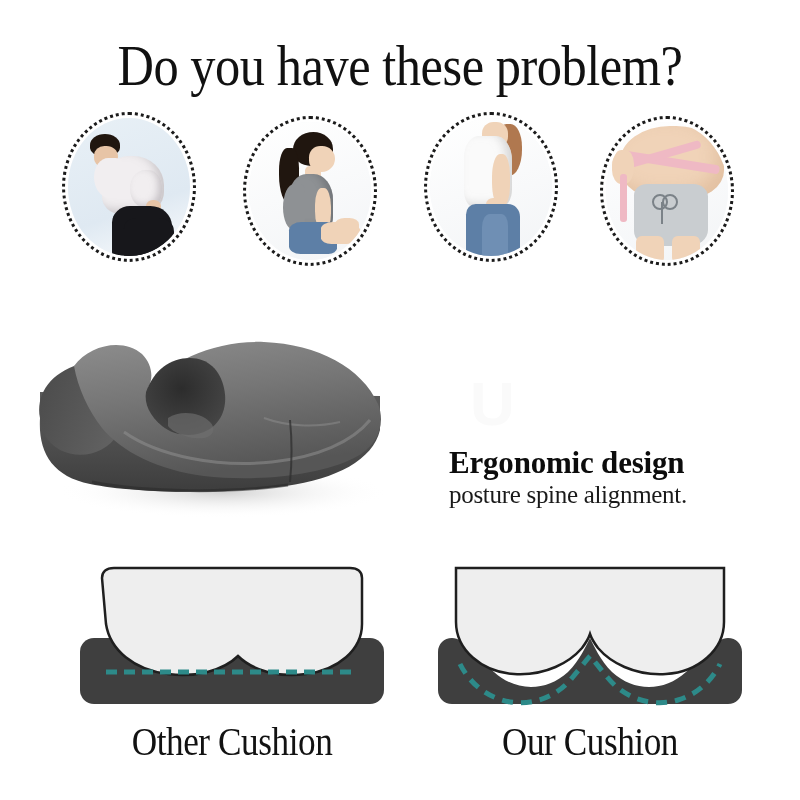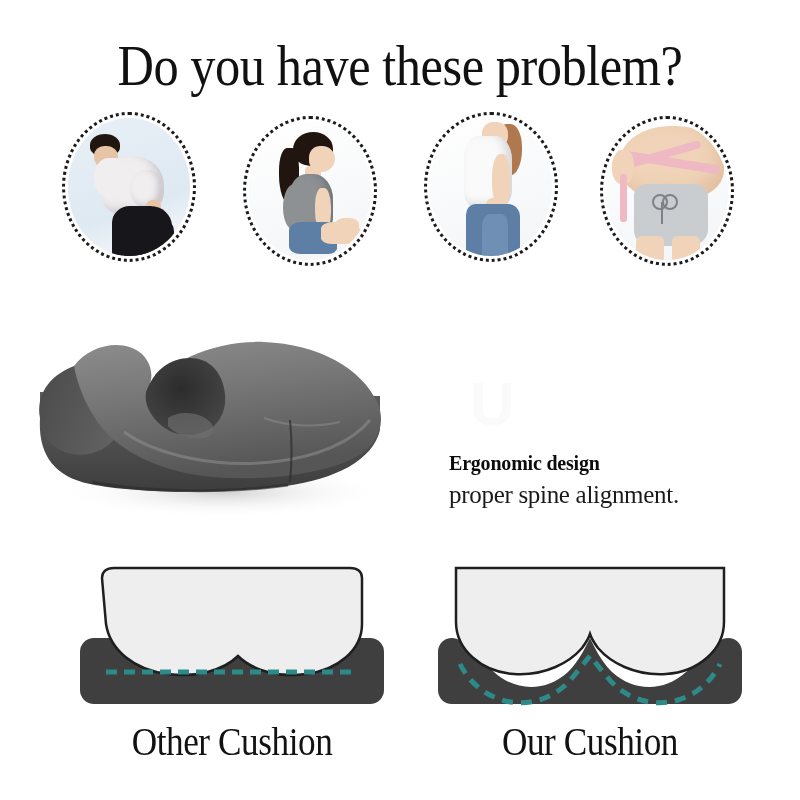--- a/index.html
+++ b/index.html
@@ -104,21 +104,21 @@
 
   
   #ergo-block {
     position: absolute;
     left: 449px;
     top: 446px;
     width: 345px;
   }
   #ergo-title {
     font-family: "Liberation Serif", "DejaVu Serif", serif;
-    font-size: 20px;
+    font-size: 31px;
     font-weight: bold;
     color: #0c0c0c;
     line-height: 34px;
     letter-spacing: -0.2px;
   }
   .ergo-sub {
     font-family: "Liberation Serif", "DejaVu Serif", serif;
     font-size: 25px;
     color: #1a1a1a;
     line-height: 30px;
@@ -294,21 +294,21 @@
       <path d="M272,120 C274,140 274,162 272,182" fill="none" stroke="#2f2f2f" stroke-width="2" opacity="0.75"></path>
 
       <path d="M74,182 C130,193 214,193 270,185" fill="none" stroke="#2b2b2b" stroke-width="3" opacity="0.6"></path>
     </svg>
   </div>
 
   <div id="watermark">U</div>
 
   <div id="ergo-block">
     <div id="ergo-title">Ergonomic design</div>
-    <div class="ergo-sub">proper spine alignment.</div>
+    <div class="ergo-sub">posture spine alignment.</div>
   </div>
 
   <div class="compare" id="compare-other">
     <svg width="340" height="170" viewBox="0 0 340 170">
 
       <rect x="18" y="78" width="304" height="66" rx="14" ry="14" fill="#3f3f3f"></rect>
 
       <path d="M40,0 C40,-6 44,-10 52,-10 L288,-10 C296,-10 300,-6 300,0
                L300,46 C300,72 276,92 244,96
                C216,100 190,92 176,78

